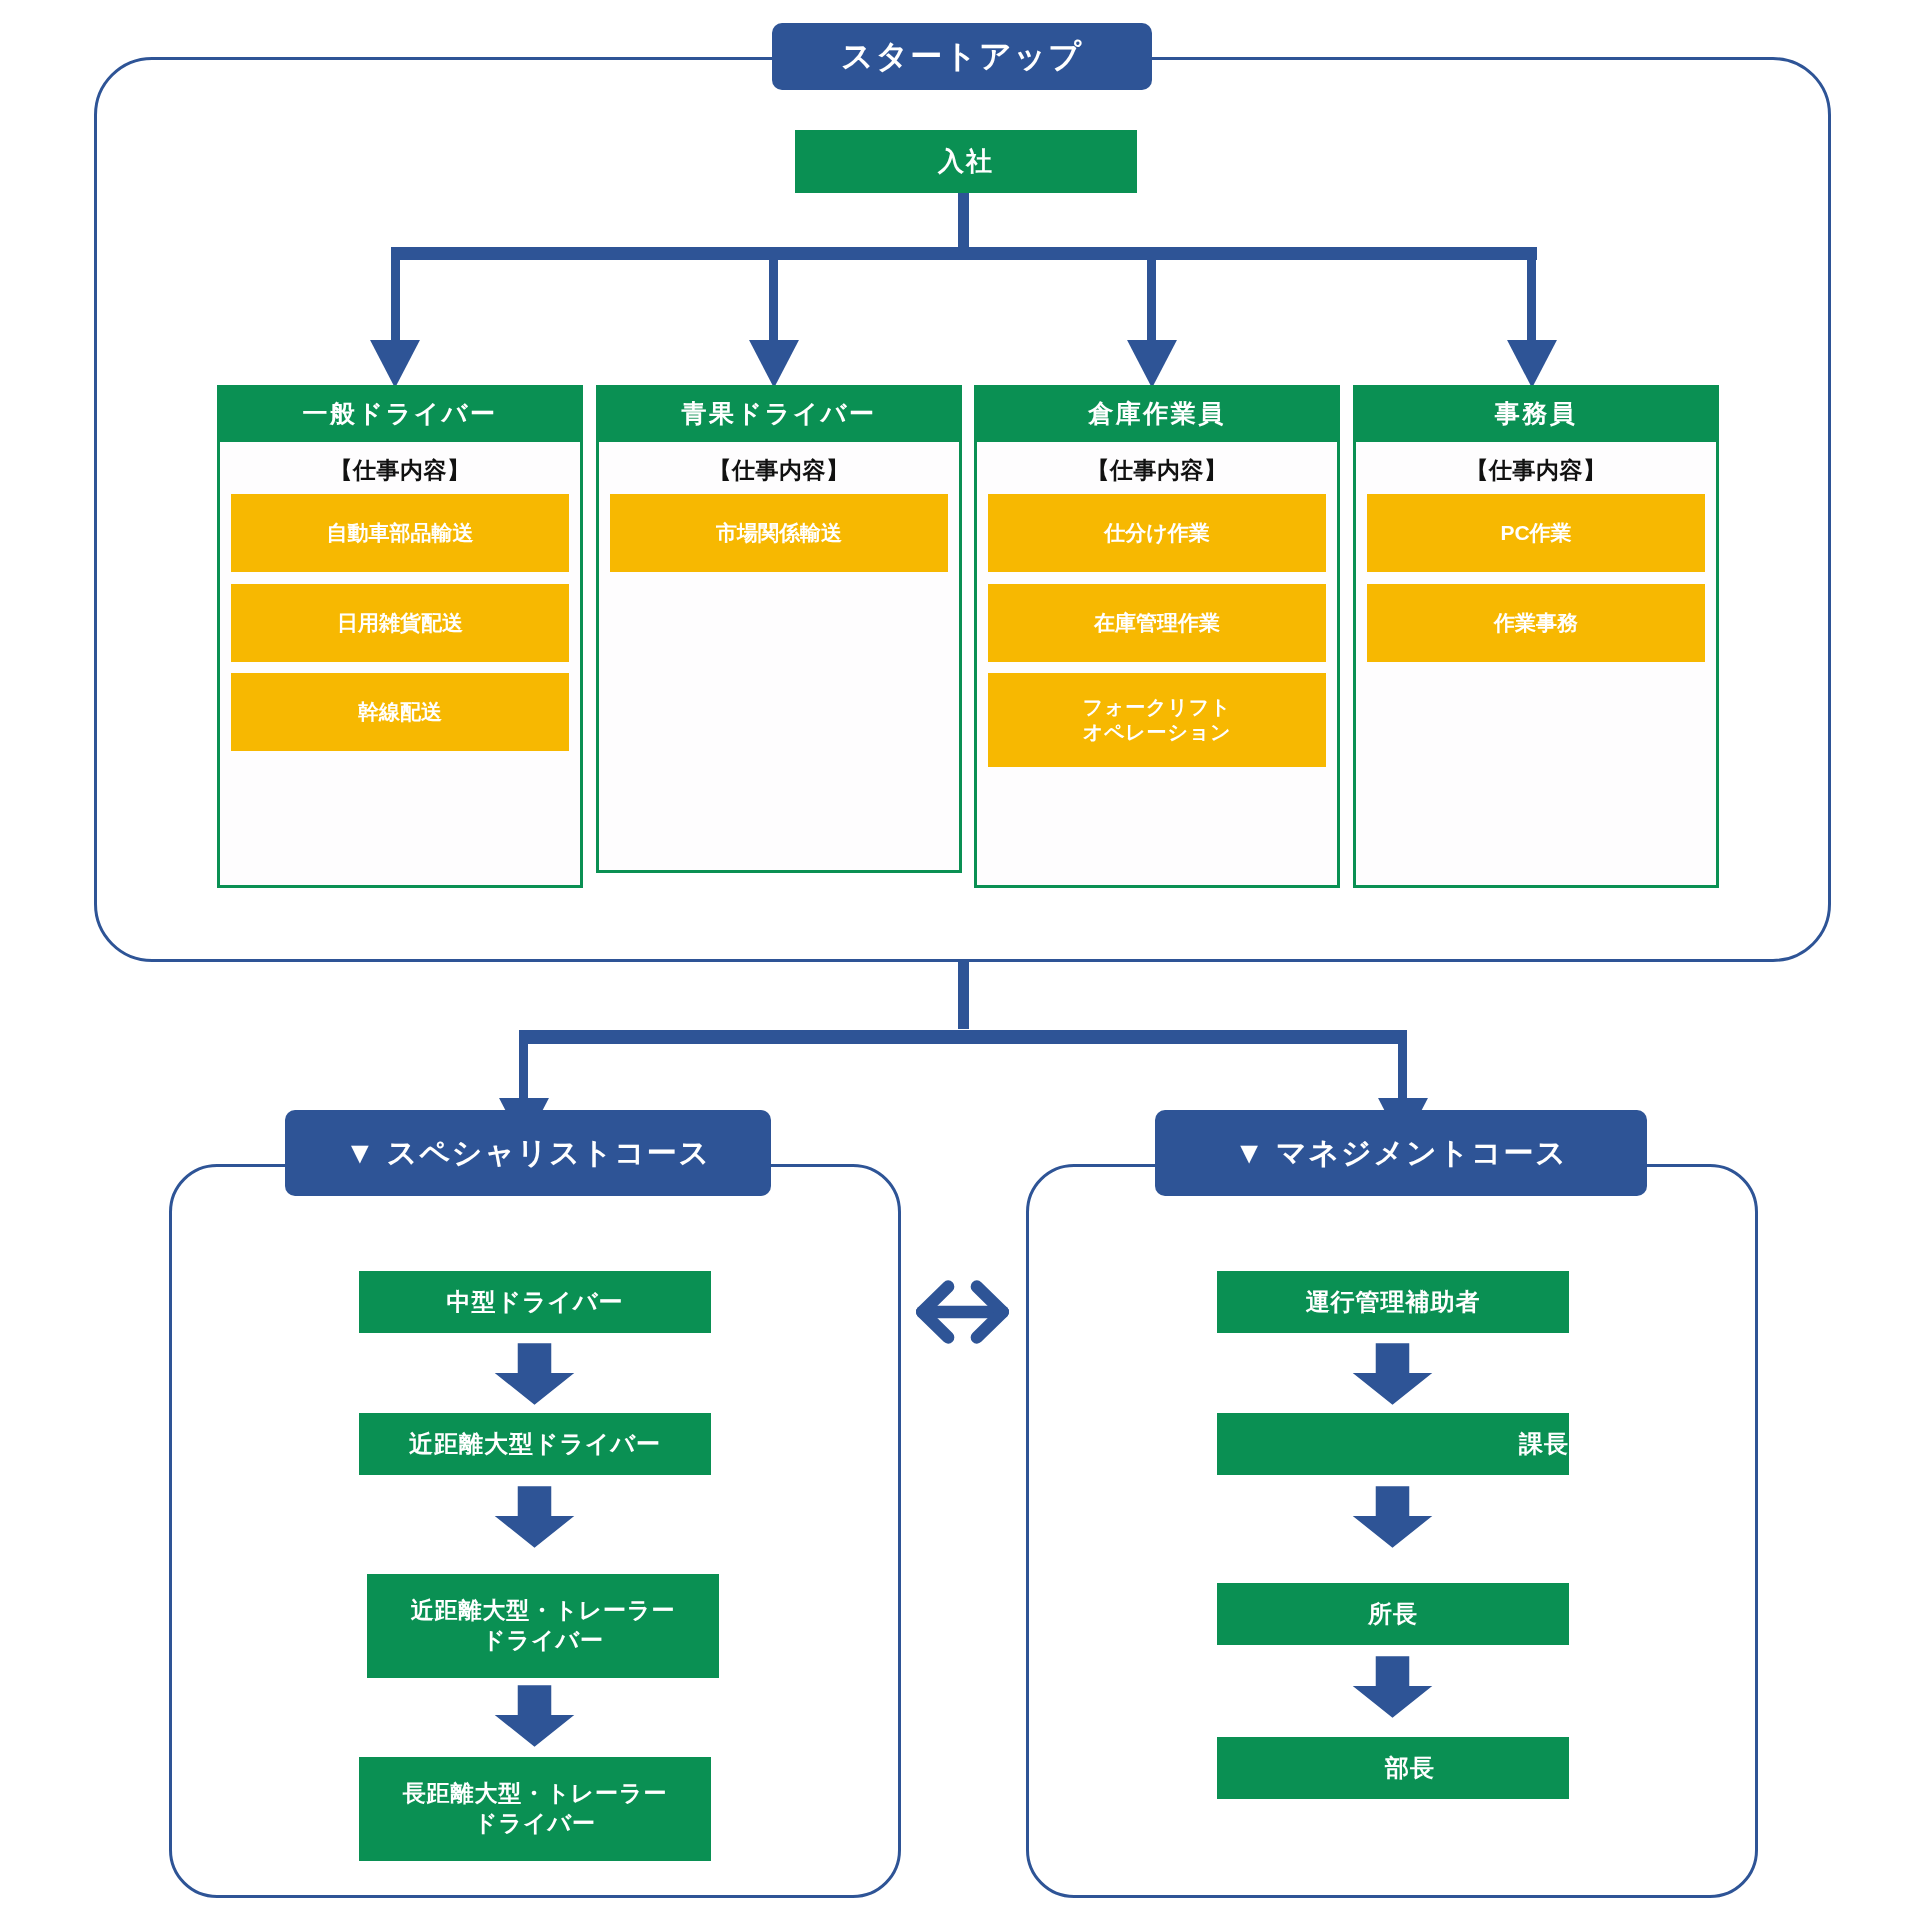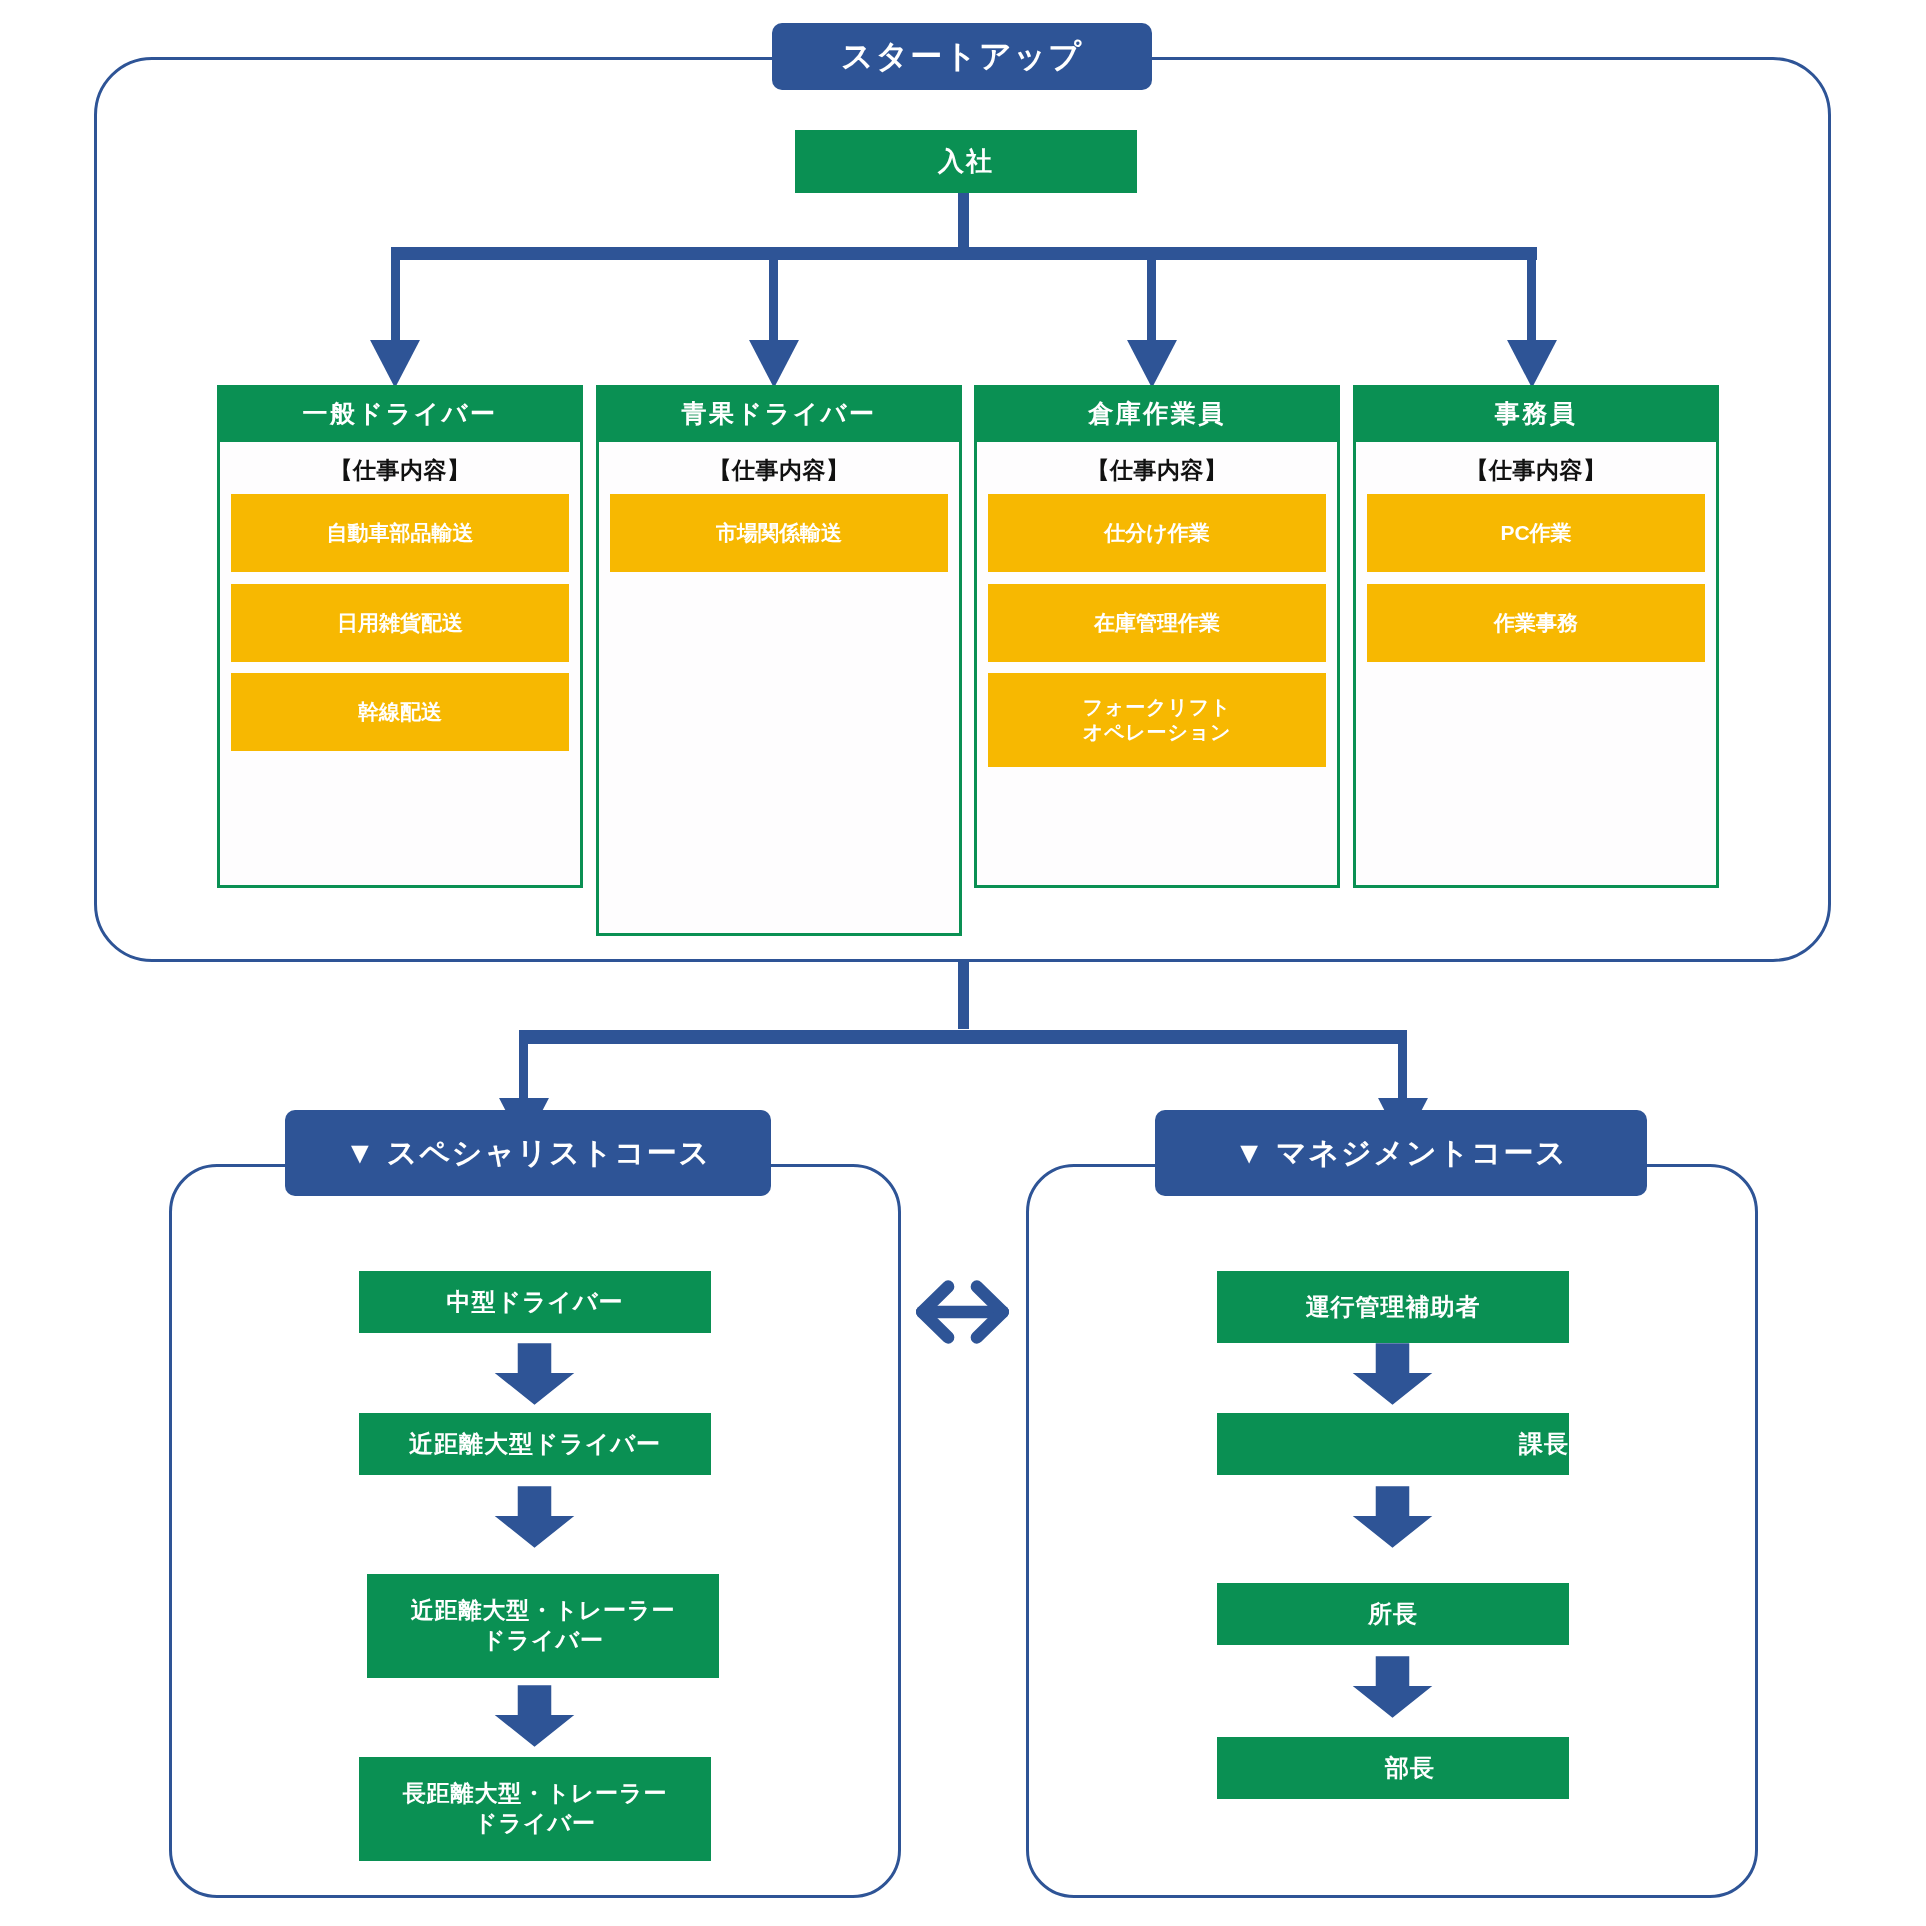--- a/index.html
+++ b/index.html
@@ -148,21 +148,21 @@
       <span>一般ドライバー</span>
     </div>
     <div class="jc-body">
       <div class="jc-subtitle">【仕事内容】</div>
       <div class="task h1line">自動車部品輸送</div>
       <div class="task h1line">日用雑貨配送</div>
       <div class="task h1line">幹線配送</div>
     </div>
   </div>
 
-  <div class="jobcard" style="left:596px;top:385px;width:366px;height:551px;">
+  <div class="jobcard" style="left:596px;top:385px;width:366px;height:488px;">
     <div class="jc-head">
       <span>青果ドライバー</span>
     </div>
     <div class="jc-body">
       <div class="jc-subtitle">【仕事内容】</div>
       <div class="task h1line">市場関係輸送</div>
     </div>
   </div>
 
   <div class="jobcard" style="left:974px;top:385px;width:366px;height:503px;">
@@ -245,21 +245,21 @@
 ドライバー</span>
   </div>
 
   <div class="panel panel-lower" style="left:1026px;top:1164px;width:732px;height:734px;"></div>
 
   <div class="pill" style="left:1155px;top:1110px;width:492px;height:86px;font-size:30px;">
     <span>▼ マネジメントコース</span>
   </div>
   <div class="abs" style="left:1155px;top:1161px;width:492px;height:7.7px;background:#ffffff;z-index:5;"></div>
 
-  <div class="ladderbox" style="left:1217px;top:1271px;width:352px;height:72px;">
+  <div class="ladderbox" style="left:1217px;top:1271px;width:352px;height:62px;">
     <span>運行管理補助者</span>
   </div>
   <div class="fatarrow" style="left:1347px;top:1343px;">
     <svg width="91" height="62" viewBox="0 0 190 128">
       <polygon points="60,0 130,0 130,62 178,62 95,128 12,62 60,62" fill="#2e5496"></polygon>
     </svg>
   </div>
 
   <div class="ladderbox" style="left:1217px;top:1413px;width:352px;height:62px;justify-content:flex-end;">
     <span>課長</span>

